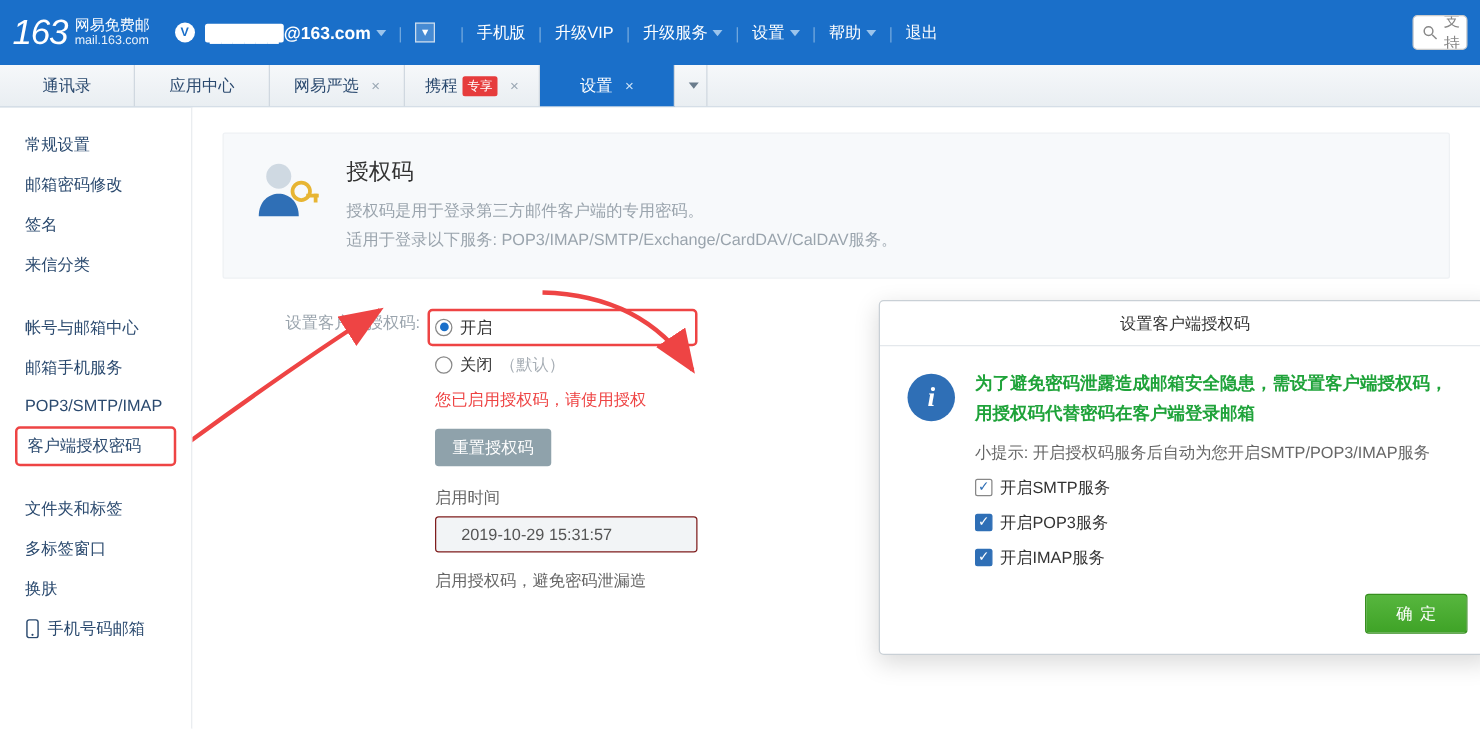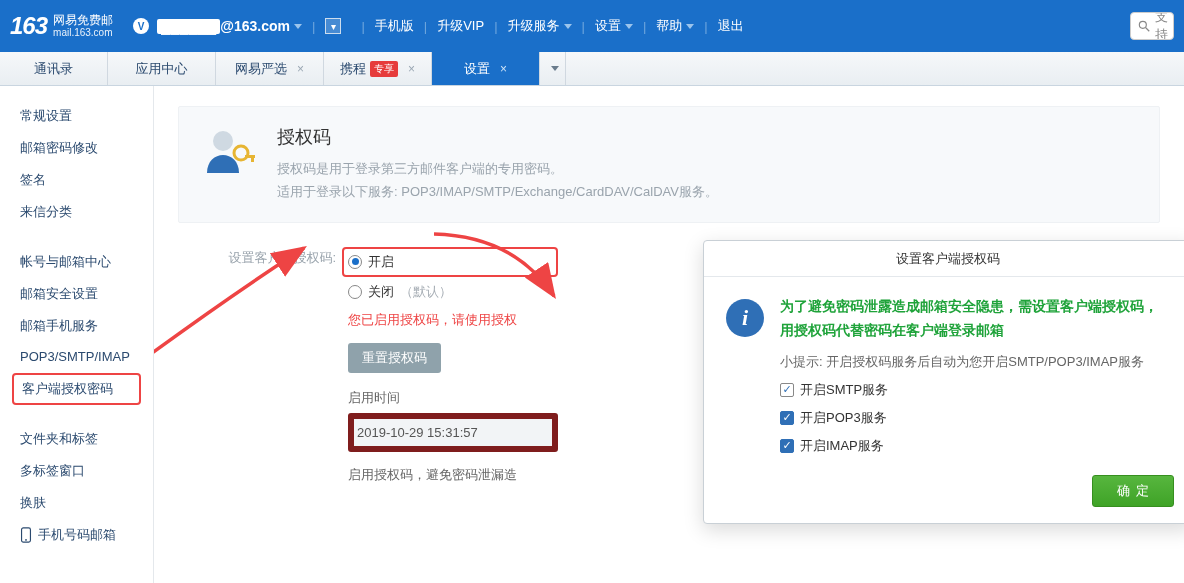--- a/index.html
+++ b/index.html
@@ -1,20 +1,20 @@
 <!DOCTYPE html>
 <html><head>
 <meta charset="utf-8">
 <style>
   * { margin: 0; padding: 0; box-sizing: border-box; }
   body { font-family: "Microsoft YaHei", Arial, sans-serif; font-size: 13px; background: #fff; color: #333; width: 1184px; height: 583px; overflow: hidden; position: relative; }
   
   
   .topbar { height: 52px; background: linear-gradient(#1a6fc9,#1a6fc9); color: #fff; display: flex; align-items: center; padding: 0 10px; }
-  .logo-163 { font-size: 24px; font-weight: bold; font-style: italic; color: #fff; letter-spacing: -1px; }
+  .logo-163 { font-size: 28px; font-weight: normal; font-style: italic; color: #fff; letter-spacing: -1px; }
   .logo-txt { font-size: 12px; margin-left: 6px; line-height: 1.1; }
   .vbadge { width: 16px; height: 16px; border-radius: 50%; background: #fff; color: #1a6fc9; font-size: 10px; font-weight: bold; display: inline-flex; align-items: center; justify-content: center; margin: 0 8px 0 20px; }
   .email-account { font-weight: bold; font-size: 14px; }
   .caret-white { display:inline-block; width:0;height:0;border-left:4px solid transparent;border-right:4px solid transparent;border-top:5px solid #9bc4ec; margin-left:4px; vertical-align:middle;}
   .topmenu { display: flex; align-items: center; margin-left: 10px; gap: 0; font-size: 13px; }
   .sep { margin: 0 10px; color: #6fa6dd; }
   .topitem { color: #fff; cursor: pointer; }
   .sqicon { display:inline-flex; width:16px; height:16px; background:#fff3; border:1px solid #cde; align-items:center;justify-content:center; font-size:10px; color:#fff;}
   .searchbox { margin-left: auto; background: #fff; border-radius: 4px; height: 28px; border:1px solid #ccc; display: flex; align-items: center; padding: 0 6px; color: #888; width: 44px; overflow:hidden; }
   .searchbox svg { flex-shrink:0; }
@@ -45,21 +45,21 @@
   .formlabel { width: 170px; text-align: right; padding-right: 12px; color: #9aa4ad; font-size: 13px; padding-top: 2px; }
   .formbody { }
   .radio-row { margin-bottom: 10px; display:flex; align-items:center; gap:6px; color:#333; }
   .radio-row.highlight { border: 2px solid #e44; border-radius:4px; padding:4px 50px 4px 4px; margin-left:-6px; margin-bottom:6px;}
   .radio-dot { width:14px; height:14px; border-radius:50%; border:1px solid #888; display:inline-flex; align-items:center; justify-content:center;}
   .radio-dot.on::after { content:""; width:7px; height:7px; border-radius:50%; background:#1a6fc9;}
   .muted { color:#a8afb6; }
   .warn-red { color:#e44; font-size:13px; margin: 8px 0 14px 0; }
   .btn-grey { background: linear-gradient(#8fa2ab,#8fa2ab); color:#fff; border:none; padding:6px 14px; font-size:13px; border-radius:3px; cursor:pointer;}
   .enable-time-lbl { margin: 16px 0 6px 0; color:#666; font-size:13px; }
-  .timebox { background:#f2f4f6; border:6px solid #7f1d1d; border-radius:3px; padding:6px 3px; width:210px; font-size:13px; color:#555; }
+  .timebox { background:#f2f4f6; border:1px solid #7f1d1d; border-radius:3px; padding:6px 20px; width:210px; font-size:13px; color:#555; }
   .tipline { margin-top:14px; color:#666; font-size:13px;}
   
   
   .dialog { position:absolute; left:549px; top:154px; width:490px; background:#fff; border:1px solid #c9d0d6; border-radius:4px; box-shadow:0 6px 20px rgba(0,0,0,.15); }
   .dlg-head { height:36px; border-bottom:1px solid #e4e8ec; display:flex; align-items:center; justify-content:center; position:relative; font-size:13px; color:#333;}
   .dlg-body { padding: 18px 22px 14px 22px; display:flex; gap:16px; }
   .info-icon { width:38px; height:38px; border-radius:50%; background:#2f6fb6; color:#fff; display:flex; align-items:center; justify-content:center; font-family:"Times New Roman",serif; font-weight:bold; font-style:italic; font-size:22px; flex-shrink:0; margin-top:4px;}
   .dlg-msg { color:#1fa33a; font-weight:bold; font-size:14px; line-height:1.7; }
   .dlg-hint { color:#666; font-size:13px; margin-top:10px;}
   .chk-row { margin-top:10px; display:flex; align-items:center; gap:6px; font-size:13px; color:#333;}
@@ -150,23 +150,20 @@
       <div class="side-item">
           <span>签名</span>
         </div>
       <div class="side-item">
           <span>来信分类</span>
         </div>
     </div>
     <div class="side-group">
       <div class="side-item">
           <span>帐号与邮箱中心</span>
-        </div>
-      <div class="side-item">
-          <span>邮箱安全设置</span>
         </div>
       <div class="side-item">
           <span>邮箱手机服务</span>
         </div>
       <div class="side-item">
           <span>POP3/SMTP/IMAP</span>
         </div>
       <div class="side-item highlight">
           <span>客户端授权密码</span>
         </div>

